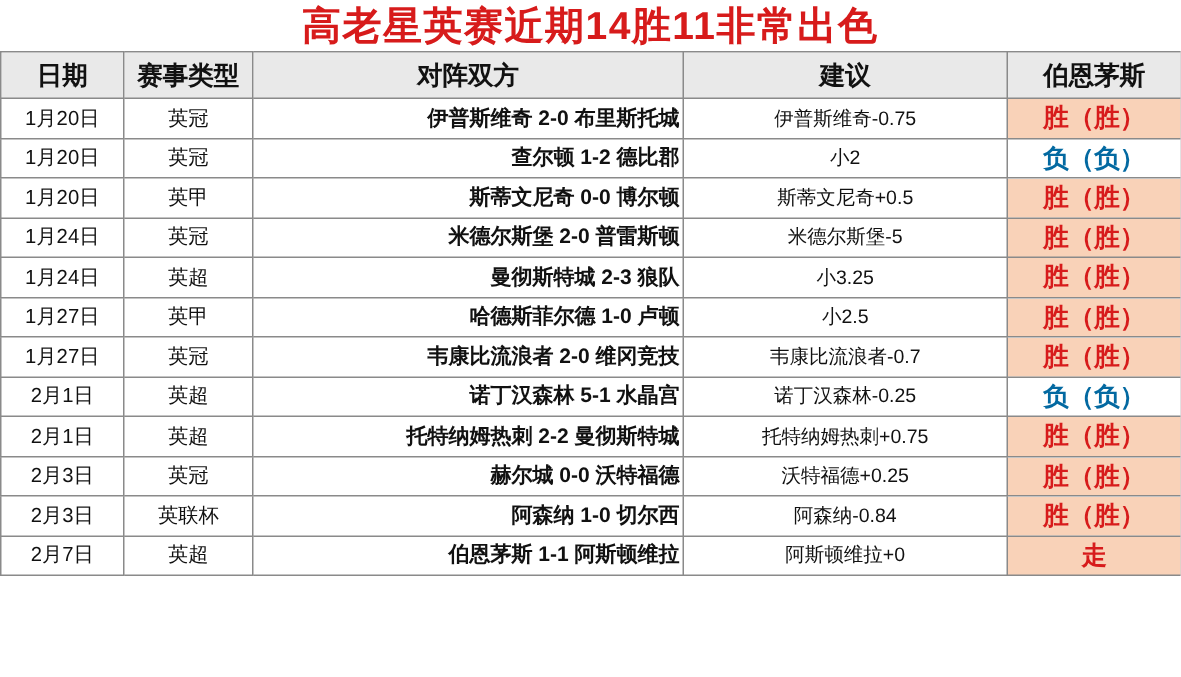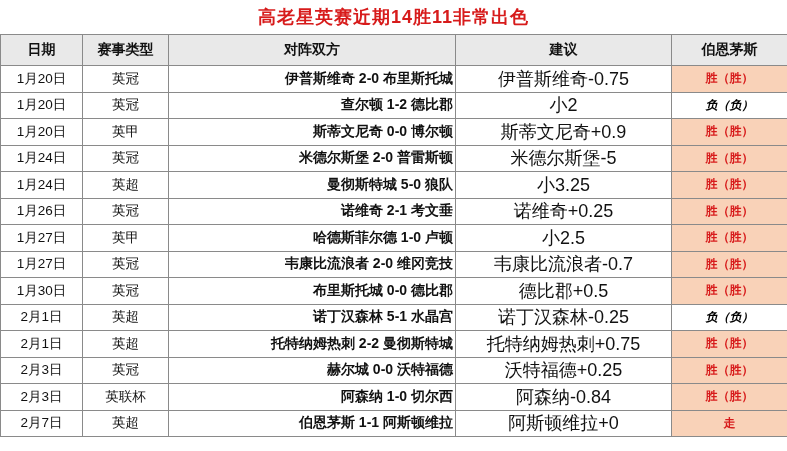--- a/index.html
+++ b/index.html
@@ -7,21 +7,21 @@
     width:787px;height:451px;
     background:#ffffff;
     font-family:"Liberation Sans","DejaVu Sans",sans-serif;
     overflow:hidden;
   }
   .wrap{width:787px;height:451px;box-sizing:border-box;}
   .title{
     height:34px;
     display:flex;align-items:center;justify-content:center;
     color:#d71b1b;
-    font-size:18px;
+    font-size:26px;
     font-weight:bold;
     letter-spacing:1px;
   }
   table{
     border-collapse:collapse;
     width:787px;
     table-layout:fixed;
   }
   th,td{
     border:1px solid #8a8a8a;
@@ -30,34 +30,34 @@
     font-size:13.5px;
     color:#111;
     height:25.5px;
     padding:0 2px;
     white-space:nowrap;
     overflow:hidden;
   }
   thead th{
     background:#e9e9e9;
     font-weight:bold;
-    font-size:14px;
+    font-size:17px;
     height:30px;
   }
   col.c-date{width:82px;}
   col.c-league{width:86px;}
   col.c-match{width:287px;}
   col.c-advice{width:216px;}
   col.c-result{width:116px;}
 
   td.match{font-weight:bold;font-size:14px;text-align:right;}
-  td.advice{font-size:18px;}
-  td.result{font-weight:bold;font-size:12px;}
+  td.advice{font-size:13px;}
+  td.result{font-weight:bold;font-size:17px;}
   td.result.win{background:#f9d2b8;color:#d71b1b;}
-  td.result.lose{background:#ffffff;color:#000000;font-style:italic;}
+  td.result.lose{background:#ffffff;color:#0369a1;}
   td.result.draw{background:#f9d2b8;color:#d71b1b;}
 </style>
 </head>
 <body>
 
 <div class="wrap">
   <div class="title">高老星英赛近期14胜11非常出色</div>
 
   <table>
     <colgroup>
@@ -88,63 +88,49 @@
           <td>1月20日</td>
           <td>英冠</td>
           <td class="match">查尔顿  1-2  德比郡</td>
           <td class="advice">小2</td>
           <td class="result lose">负（负）</td>
         </tr>
         <tr>
           <td>1月20日</td>
           <td>英甲</td>
           <td class="match">斯蒂文尼奇  0-0  博尔顿</td>
-          <td class="advice">斯蒂文尼奇+0.9</td>
+          <td class="advice">斯蒂文尼奇+0.5</td>
           <td class="result win">胜（胜）</td>
         </tr>
         <tr>
           <td>1月24日</td>
           <td>英冠</td>
           <td class="match">米德尔斯堡  2-0  普雷斯顿</td>
           <td class="advice">米德尔斯堡-5</td>
           <td class="result win">胜（胜）</td>
         </tr>
         <tr>
           <td>1月24日</td>
           <td>英超</td>
-          <td class="match">曼彻斯特城  5-0  狼队</td>
+          <td class="match">曼彻斯特城  2-3  狼队</td>
           <td class="advice">小3.25</td>
-          <td class="result win">胜（胜）</td>
-        </tr>
-        <tr>
-          <td>1月26日</td>
-          <td>英冠</td>
-          <td class="match">诺维奇  2-1  考文垂</td>
-          <td class="advice">诺维奇+0.25</td>
           <td class="result win">胜（胜）</td>
         </tr>
         <tr>
           <td>1月27日</td>
           <td>英甲</td>
           <td class="match">哈德斯菲尔德  1-0  卢顿</td>
           <td class="advice">小2.5</td>
           <td class="result win">胜（胜）</td>
         </tr>
         <tr>
           <td>1月27日</td>
           <td>英冠</td>
           <td class="match">韦康比流浪者  2-0  维冈竞技</td>
           <td class="advice">韦康比流浪者-0.7</td>
-          <td class="result win">胜（胜）</td>
-        </tr>
-        <tr>
-          <td>1月30日</td>
-          <td>英冠</td>
-          <td class="match">布里斯托城  0-0  德比郡</td>
-          <td class="advice">德比郡+0.5</td>
           <td class="result win">胜（胜）</td>
         </tr>
         <tr>
           <td>2月1日</td>
           <td>英超</td>
           <td class="match">诺丁汉森林  5-1  水晶宫</td>
           <td class="advice">诺丁汉森林-0.25</td>
           <td class="result lose">负（负）</td>
         </tr>
         <tr>

